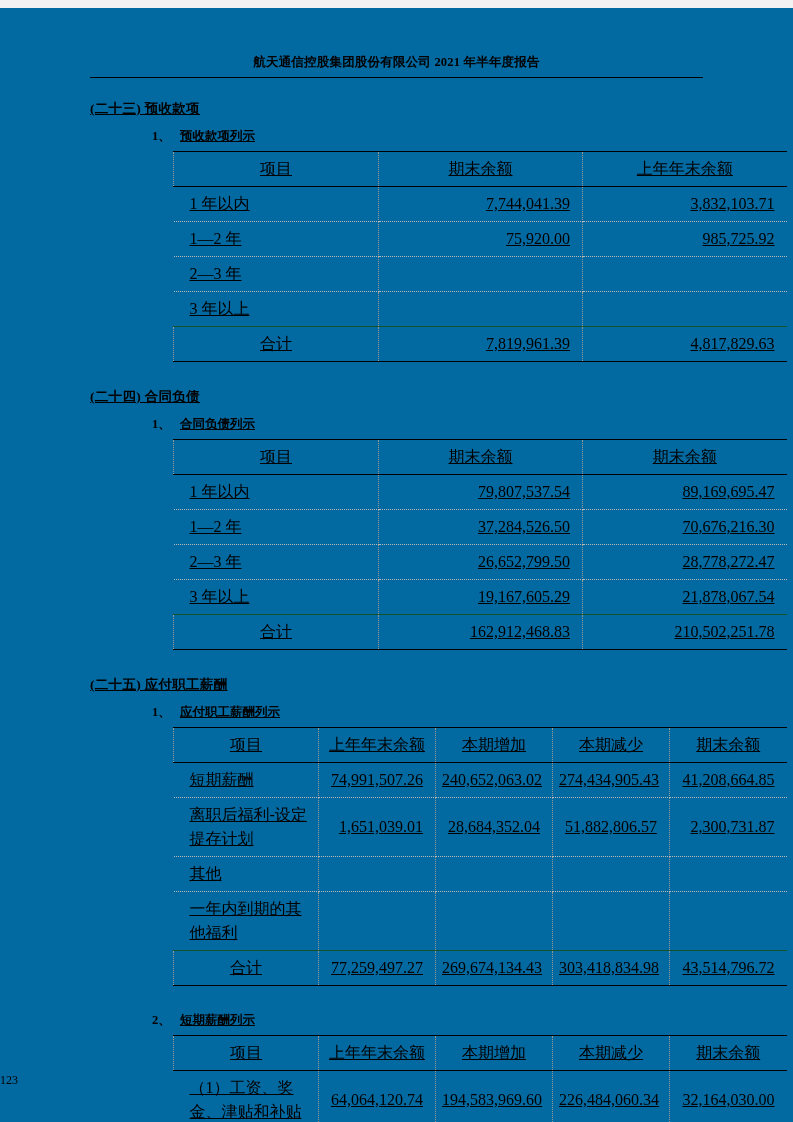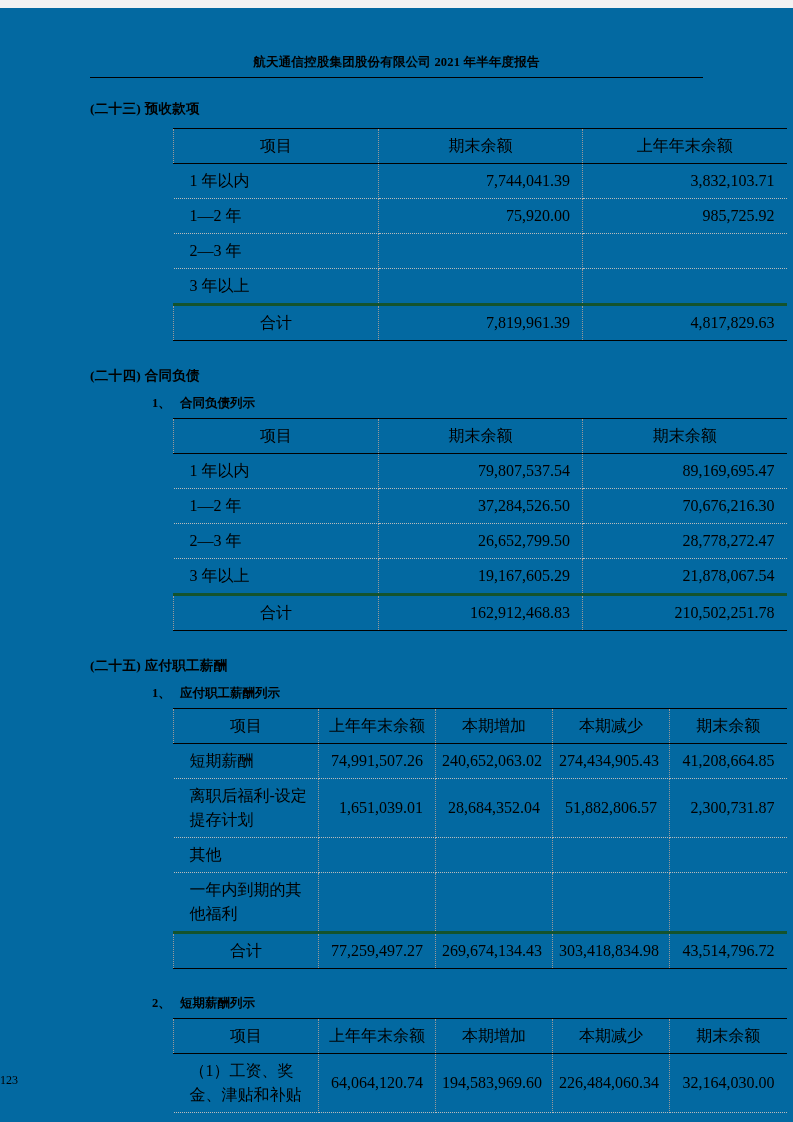--- a/index.html
+++ b/index.html
@@ -48,20 +48,21 @@
     font-weight: bold;
     margin: 0 0 6px 0;
     padding-left: 62px;
   }
   .sub-head .num {
     display: inline-block;
     min-width: 28px;
   }
   .block {
     margin-bottom: 26px;
+    text-decoration: underline;
   }
   table.fin {
     border-collapse: collapse;
     table-layout: fixed;
     font-size: 16px;
     margin-left: 83px;
   }
   table.fin td, table.fin th {
     border-left: 1px dotted #999;
     border-right: 1px dotted #999;
@@ -72,21 +73,21 @@
   }
   table.fin tr.head td {
     text-align: center;
     border-top: 1.5px solid #000;
     border-bottom: 1px solid #000;
   }
   table.fin tr.body td {
     border-bottom: 1px dotted #bbb;
   }
   table.fin tr.total td {
-    border-top: 3px solid #14532d;
+    border-top: 1px solid #14532d;
     border-bottom: 1.5px solid #000;
   }
   table.fin td.lab {
     text-align: left;
     padding-left: 16px;
     border-left: none;
   }
   table.fin td.ctr {
     text-align: center;
   }
@@ -121,20 +122,23 @@
 
 <div class="page">
 
   <div class="content">
 
     <div class="header">航天通信控股集团股份有限公司 2021 年半年度报告</div>
     <div class="header-rule"></div>
 
     <div class="block">
       <h2 class="section">(二十三) 预收款项</h2>
+      <div class="sub-head">
+        <span class="num">1、</span><span>预收款项列示</span>
+      </div>
       <table class="fin t1">
         <colgroup>
             <col class="c0">
             <col class="c1">
             <col class="c2">
           </colgroup>
         <tbody>
           <tr class="head">
             <td class="ctr">项目</td>
             <td class="ctr">期末余额</td>

